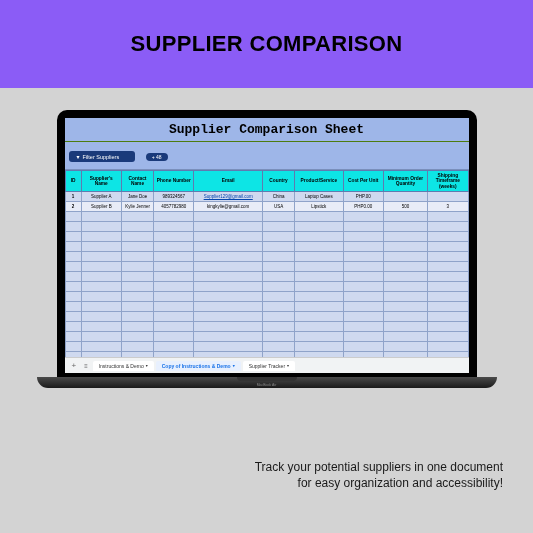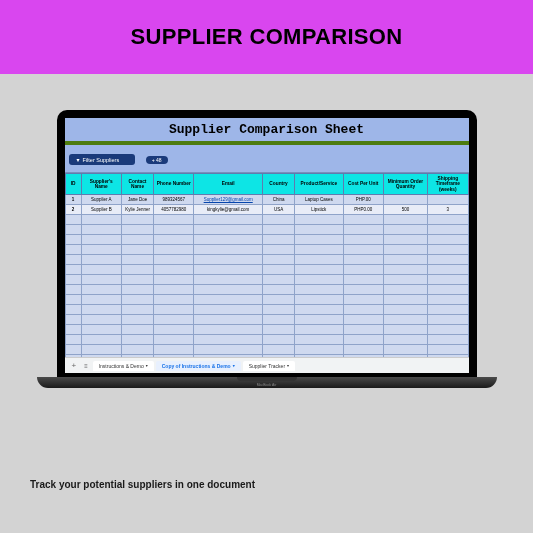--- a/index.html
+++ b/index.html
@@ -1,22 +1,22 @@
 <!DOCTYPE html>
 <html><head>
 <meta charset="utf-8">
 <style>
 *{margin:0;padding:0;box-sizing:border-box}
 body{width:533px;height:533px;background:#d3d3d3;font-family:Arial,Helvetica,sans-serif;overflow:hidden;position:relative}
-.top{background:#d946ef;height:74px;display:flex;align-items:center;justify-content:center;padding:10px}
+.top{background:#8b5cf6;height:88px;display:flex;align-items:center;justify-content:center;padding:10px}
 .title{font-family:Arial Black,Arial,sans-serif;font-weight:900;font-size:22px;text-align:center;line-height:1.15;color:#000;letter-spacing:0.3px}
 .laptop-wrap{position:absolute;top:110px;left:50%;transform:translateX(-50%);width:420px}
 .screen-bezel{background:#000;border-radius:10px 10px 0 0;padding:8px 8px 4px 8px}
 .screen{background:#fff;width:100%;height:255px;overflow:hidden;position:relative}
-.sheet-title{background:#9eb6e8;text-align:center;font-family:'Courier New',monospace;font-weight:bold;font-size:13px;padding:4px 0;color:#000;border-bottom:4px solid #4d7c0f}
+.sheet-title{background:#9eb6e8;text-align:center;font-family:'Courier New',monospace;font-weight:bold;font-size:13px;padding:4px 0;color:#000;border-bottom:1px solid #4d7c0f}
 .filter-row{background:#9eb6e8;padding:3px 4px 6px 4px;border-bottom:1px solid #7a8fbb}
 .filter-btn{background:#1a3a7a;color:#fff;font-size:5.5px;padding:2px 16px 2px 8px;border-radius:3px;display:inline-flex;align-items:center;gap:3px}
 .filter-btn::before{content:'▾';font-size:6px}
 .add-pill{display:inline-block;background:#1a3a7a;color:#fff;font-size:5px;padding:1px 6px;border-radius:6px;margin-left:6px}
 .grid{width:100%;border-collapse:collapse;table-layout:fixed}
 .grid th{background:#0de5e5;color:#000;font-size:4.8px;font-weight:bold;padding:2px 1px;border:0.5px solid #5f7bb0;text-align:center;line-height:1.1;vertical-align:middle;height:18px}
 .grid td{font-size:4.5px;padding:1.5px 1px;border:0.5px solid #8fa3c9;text-align:center;background:#cfd9ef;height:10px;white-space:nowrap;overflow:hidden}
 .grid td.id{background:#0de5e5;font-weight:bold}
 .grid tr.row1 td{background:#cfd9ef}
 .grid tr.row2 td{background:#e8ecf7}
@@ -24,21 +24,21 @@
 .grid tr.empty:nth-child(odd) td{background:#cfd9ef}
 .tabs{position:absolute;bottom:0;left:0;right:0;background:#f1f3f4;height:16px;display:flex;align-items:center;font-size:5px;gap:2px;padding:0 4px;border-top:1px solid #ccc}
 .tab{padding:2px 6px;background:#fff;border-radius:2px 2px 0 0;color:#333;display:flex;align-items:center;gap:2px}
 .tab.active{background:#e8f0fe;color:#1a73e8;font-weight:bold}
 .plus{font-size:8px;color:#666;padding:0 3px}
 .ham{font-size:6px;color:#666;padding:0 3px}
 .caret{font-size:4px}
 .base{background:linear-gradient(#4a4a4a,#1a1a1a);height:11px;margin:0 -20px;border-radius:0 0 14px 14px;position:relative}
 .base::before{content:'';position:absolute;top:0;left:50%;transform:translateX(-50%);width:60px;height:4px;background:#333;border-radius:0 0 4px 4px}
 .macbook{position:absolute;bottom:1.5px;left:50%;transform:translateX(-50%);font-size:3.5px;color:#888}
-.tagline{position:absolute;bottom:42px;left:0;right:0;text-align:left;font-size:10px;font-weight:bold;color:#1a1a1a;line-height:1.35;padding:0 30px}
+.tagline{position:absolute;bottom:42px;left:0;right:0;text-align:right;font-size:12px;font-weight:normal;color:#1a1a1a;line-height:1.35;padding:0 30px}
 </style>
 </head>
 <body>
 
 <div class="top">
   <div class="title">
     <span>SUPPLIER COMPARISON</span><br>
   </div>
 </div>
 
@@ -321,13 +321,14 @@
 
     </div>
   </div>
   <div class="base">
     <span class="macbook">MacBook Air</span>
   </div>
 </div>
 
 <div class="tagline">
   <span>Track your potential suppliers in one document</span><br>
+  <span>for easy organization and accessibility!</span>
 </div>
 
 </body></html>

